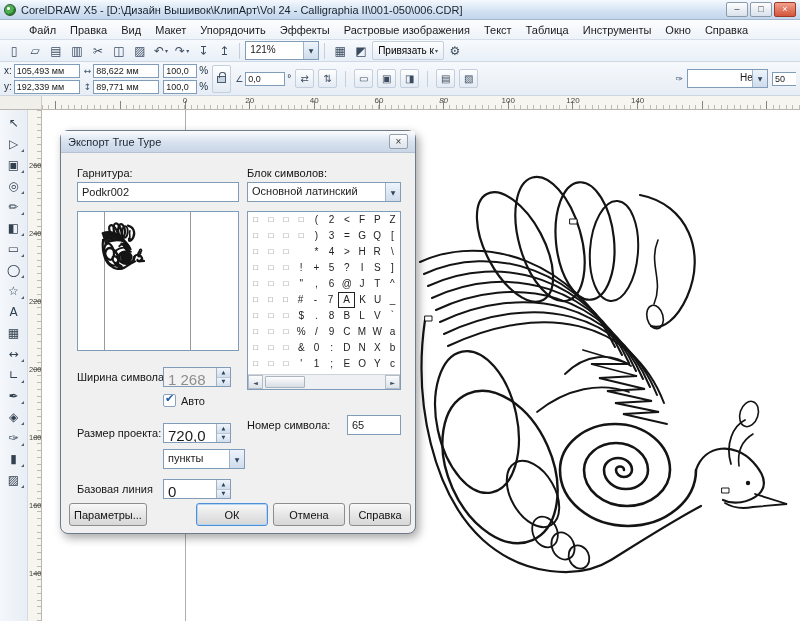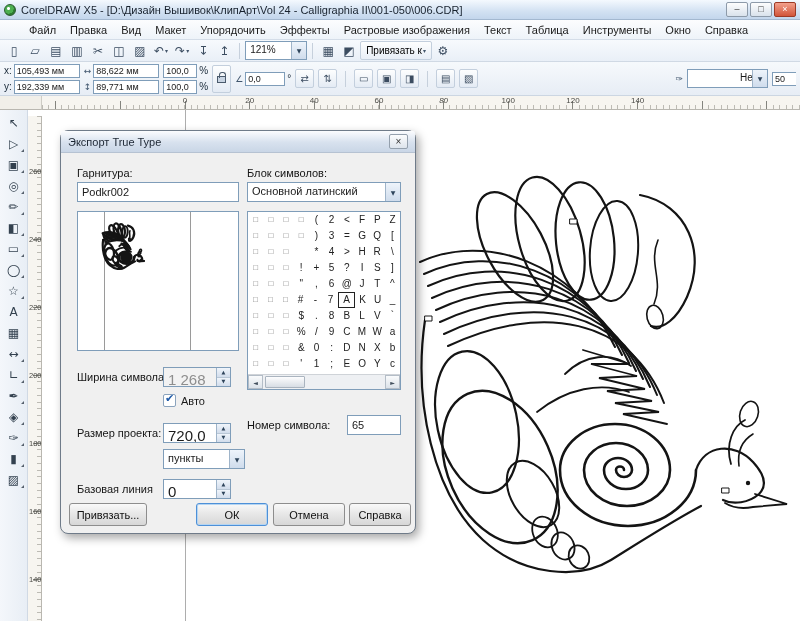--- a/index.html
+++ b/index.html
@@ -30,21 +30,21 @@
   .toolbar { position:absolute; left:0; top:40px; right:0; height:22px;
     background:linear-gradient(#f7fafd,#e9eff7); border-bottom:1px solid #d0d9e4;
     display:flex; align-items:center; padding:0 4px; gap:1px; }
   .tb-group { display:flex; align-items:center; gap:1px; }
   .tbtn { height:19px; min-width:20px; border:1px solid transparent; background:transparent;
     display:flex; align-items:center; justify-content:center; gap:1px; padding:0 2px; border-radius:2px; }
   .tbtn .glyph { font-size:12px; color:#3b4c60; line-height:1; }
   .tbtn .dd { font-size:6px; color:#44566b; }
   .tb-sep { width:1px; height:16px; background:#c6d0dc; margin:0 4px; }
   .combo { display:inline-flex; height:19px; border:1px solid #7f9db9; background:#fff; align-items:stretch; }
-  .combo.zoom { width:62px; }
+  .combo.zoom { width:74px; }
   .combo-text { flex:1; padding:2px 4px; font-size:10px; white-space:nowrap; overflow:hidden; }
   .combo-btn { width:15px; font-size:6px; color:#2f455c; display:flex; align-items:center; justify-content:center;
     background:linear-gradient(#eef4fb,#cfdcec); border-left:1px solid #9fb4c9; }
   .tbtn.snap { border:1px solid #c3cfdd; background:linear-gradient(#fdfefe,#e8eef6); padding:0 5px; font-size:10px; }
 
   
   .propbar { position:absolute; left:0; top:62px; right:0; height:34px;
     background:linear-gradient(#f6f9fc,#e7edf5); border-bottom:1px solid #ccd6e2;
     display:flex; align-items:center; gap:4px; padding:0 4px; overflow:hidden; }
   .pb-col { display:flex; flex-direction:column; gap:2px; }
@@ -68,21 +68,21 @@
     background:#f1efe9; border-bottom:1px solid #b9b7b0; border-right:1px solid #cfcdc6; }
   .ruler-h { position:absolute; left:42px; top:96px; right:0; height:14px; background:#f7f5f0;
     border-bottom:1px solid #b9b7b0;
     background-image:
       repeating-linear-gradient(90deg, transparent 0 13.2px, #84847e 13.2px 14.2px, transparent 14.2px 64.66px),
       repeating-linear-gradient(90deg, #bdbbb4 0 1px, transparent 1px 6.466px);
     background-size:100% 8px, 100% 4px;
     background-position:0 100%, 0 100%;
     background-repeat:no-repeat; }
   .ruler-h .rl { position:absolute; top:0; transform:translateX(-50%); font-size:8px; color:#4a4a46; }
-  .ruler-v { position:absolute; left:28px; top:116px; width:14px; bottom:0; background:#f7f5f0;
+  .ruler-v { position:absolute; left:28px; top:110px; width:14px; bottom:0; background:#f7f5f0;
     border-right:1px solid #b9b7b0;
     background-image:
       repeating-linear-gradient(180deg, transparent 0 55px, #84847e 55px 56px, transparent 56px 68px),
       repeating-linear-gradient(180deg, #bdbbb4 0 1px, transparent 1px 6.8px);
     background-size:8px 100%, 4px 100%;
     background-position:100% 0, 100% 0;
     background-repeat:no-repeat; }
   .ruler-v .rl { position:absolute; left:1px; font-size:7.5px; color:#4a4a46; }
   .toolbox { position:absolute; left:0; top:110px; width:28px; bottom:0;
     background:linear-gradient(90deg,#f4f7fb,#e8eef5); border-right:1px solid #d0d9e4;
@@ -614,19 +614,19 @@
       <span class="spin-val">0</span>
       <span class="spin-btns">
           <button class="spin-b">▲</button>
           <button class="spin-b">▼</button>
         </span>
     </div>
 
     <span class="dl" style="left:186px;top:288px">Номер символа:</span>
     <div class="fld" style="left:286px;top:284px;width:54px">65</div>
 
-    <button class="dbtn" style="left:8px;top:372px;width:78px">Привязать...</button>
+    <button class="dbtn" style="left:8px;top:372px;width:78px">Параметры...</button>
     <button class="dbtn default" style="left:135px;top:372px;width:72px">ОК</button>
     <button class="dbtn" style="left:212px;top:372px;width:72px">Отмена</button>
     <button class="dbtn" style="left:288px;top:372px;width:62px">Справка</button>
   </div>
 
 </div>
 
 </body></html>

